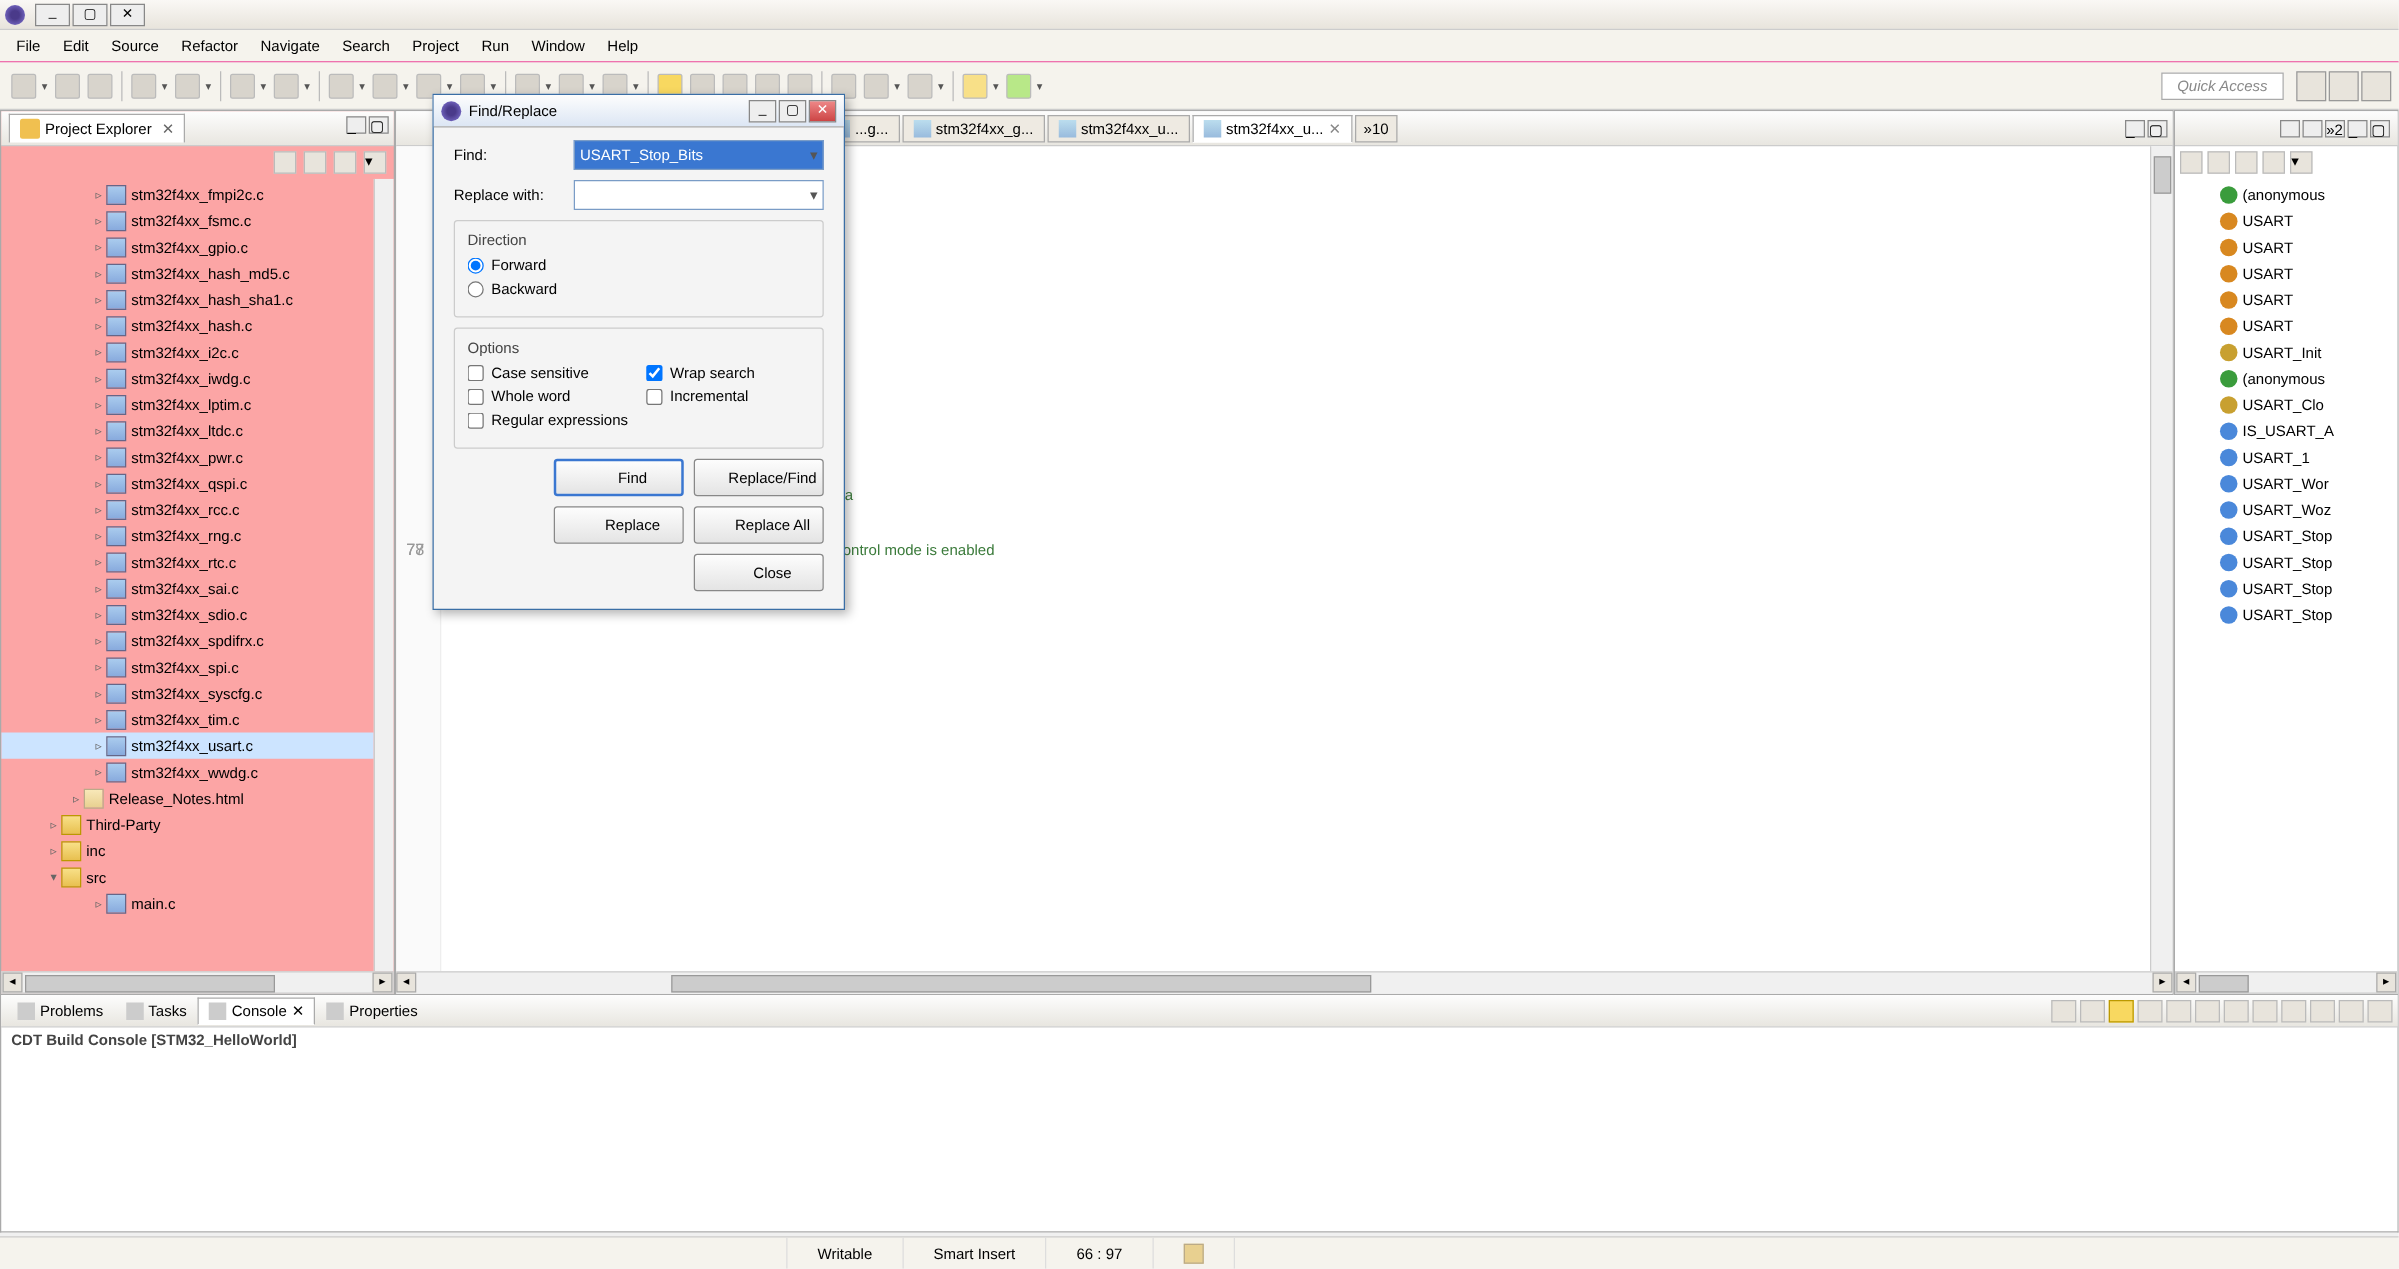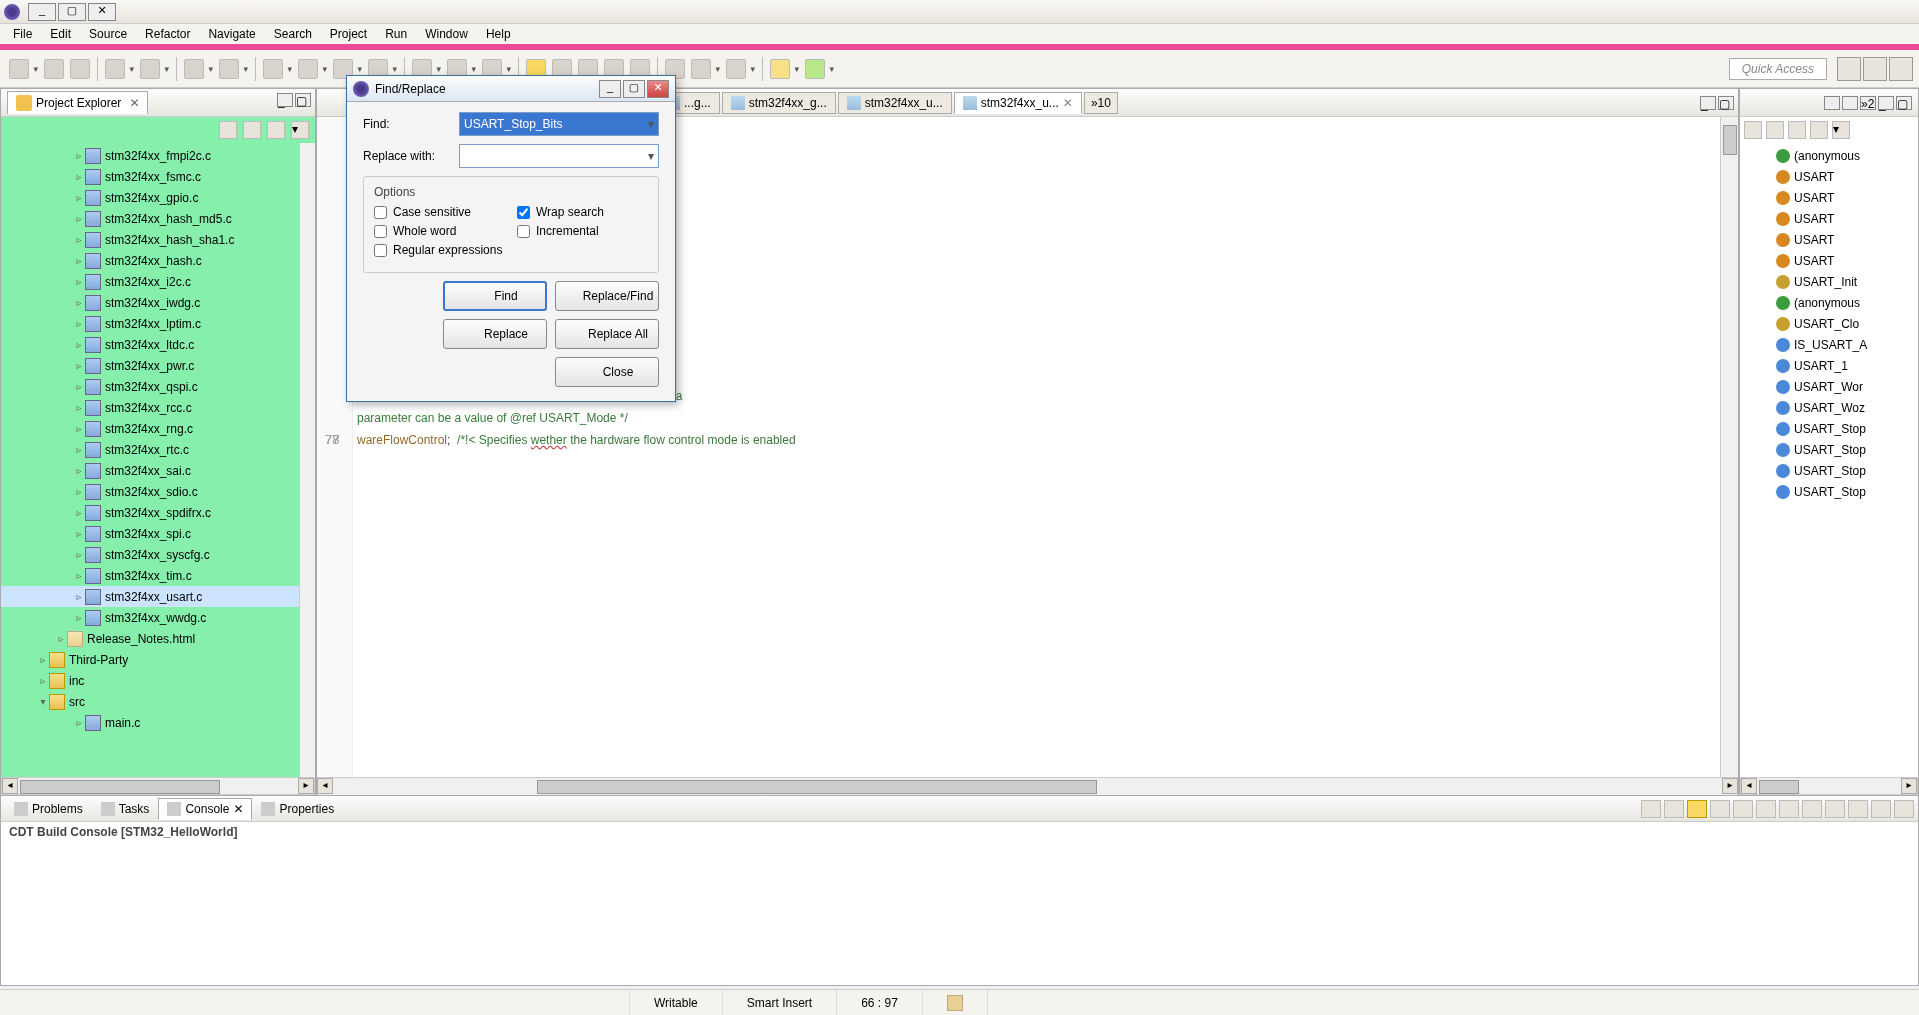--- a/index.html
+++ b/index.html
@@ -5,37 +5,37 @@
 * { box-sizing: border-box; margin: 0; padding: 0; font-family: "Segoe UI", Tahoma, sans-serif; font-size: 12px; }
 body { background: #f0f0f0; width: 1919px; height: 1015px; overflow: hidden; position: relative; }
 
 
 .title-bar { background: linear-gradient(#faf8f5, #e8e4dc); height: 24px; display: flex; align-items: center; padding: 0 4px; border-bottom: 1px solid #ccc; }
 .title-bar .app-icon { width: 16px; height: 16px; background: radial-gradient(circle, #4a3a8a 30%, #6d5fb8 70%); border-radius: 50%; margin-right: 6px; }
 .title-bar .title { flex: 1; color: #333; }
 .title-bar .win-btn { width: 28px; height: 18px; border: 1px solid #888; background: #eee; margin-left: 2px; text-align: center; font-size: 11px; cursor: pointer; }
 
 
-.menu-bar { height: 26px; background: #f5f3ed; display: flex; align-items: center; padding: 0 4px; border-bottom: 6px solid #ec4899; }
+.menu-bar { height: 26px; background: #f5f3ed; display: flex; align-items: center; padding: 0 4px; border-bottom: 1px solid #ec4899; }
 .menu-bar span { padding: 4px 9px; cursor: pointer; }
 
 
 .toolbar { height: 38px; background: #f5f3ed; display: flex; align-items: center; padding: 2px 6px; border-bottom: 1px solid #ccc; }
 .tb-icon { width: 20px; height: 20px; margin: 0 3px; background: #d8d4cc; border: 1px solid #bbb; border-radius: 2px; cursor: pointer; position: relative; }
 .tb-sep { width: 1px; height: 24px; background: #bbb; margin: 0 4px; }
 .tb-dd::after { content: "▾"; position: absolute; right: -10px; top: 4px; font-size: 9px; color: #555; }
 .tb-dd { margin-right: 12px; }
 .quick-access { margin-left: auto; border: 1px solid #aaa; background: #fff; padding: 3px 12px; color: #888; font-style: italic; margin-right: 8px; }
 .perspective-btn { width: 24px; height: 24px; border: 1px solid #999; background: #e8e4dc; margin-left: 2px; cursor: pointer; }
 
 
 .main-area { display: flex; height: 708px; }
 
 
-.proj-explorer { width: 316px; background: #86efac; border: 1px solid #aaa; display: flex; flex-direction: column; position: relative; }
+.proj-explorer { width: 316px; background: #fca5a5; border: 1px solid #aaa; display: flex; flex-direction: column; position: relative; }
 .view-header { height: 28px; background: linear-gradient(#fdfdfd, #e8e6e0); border-bottom: 1px solid #ccc; display: flex; align-items: center; padding: 0 6px; }
 .view-header .vtab { padding: 3px 8px; background: #fff; border: 1px solid #aaa; border-bottom: none; display: flex; align-items: center; gap: 4px; }
 .view-header .vicon { width: 16px; height: 16px; background: #f0c050; border-radius: 2px; }
 .view-header .close-x { margin-left: 4px; color: #666; cursor: pointer; }
 .view-tb { height: 26px; display: flex; align-items: center; justify-content: flex-end; padding: 0 6px; gap: 6px; }
 .view-tb .vbtn { width: 18px; height: 18px; background: #e8e4dc; border: 1px solid #bbb; cursor: pointer; }
 .view-mini { position: absolute; right: 4px; top: 4px; display: flex; gap: 2px; }
 .view-mini div { width: 16px; height: 14px; border: 1px solid #888; background: #eee; cursor: pointer; }
 .tree { flex: 1; overflow: auto; padding: 2px 0; }
 .tree-row { display: flex; align-items: center; height: 21px; padding-left: 72px; cursor: pointer; white-space: nowrap; }
@@ -573,20 +573,31 @@
           <span>USART_Stop_Bits</span>
         </div>
     </div>
     <div class="dlg-row">
       <label>Replace with:</label>
       <div class="dlg-combo">
           <span></span>
         </div>
     </div>
     <div class="dlg-cols">
+      <div class="dlg-group dlg-col">
+        <div class="dlg-group-title">Direction</div>
+        <label class="dlg-radio">
+            <input type="radio" checked="" style="">
+            <span>Forward</span>
+          </label>
+        <label class="dlg-radio">
+            <input type="radio" style="">
+            <span>Backward</span>
+          </label>
+      </div>
     </div>
     <div class="dlg-group">
       <div class="dlg-group-title">Options</div>
       <div class="dlg-cols">
         <div class="dlg-col">
           <label class="dlg-check">
               <input type="checkbox" style="">
               <span>Case sensitive</span>
             </label>
           <label class="dlg-check">

